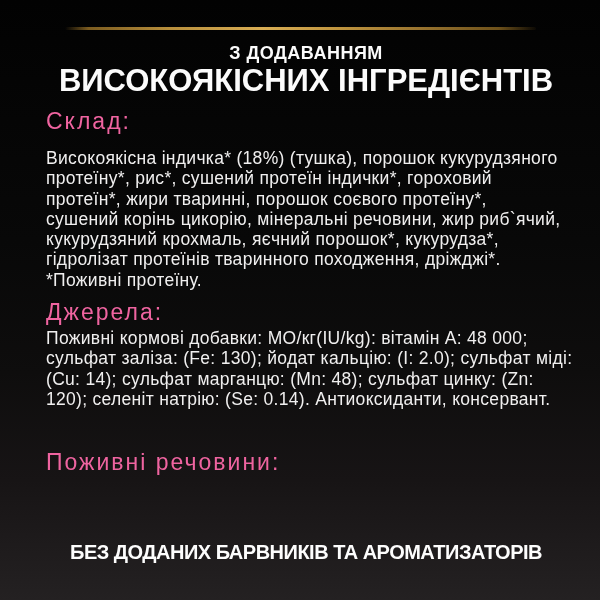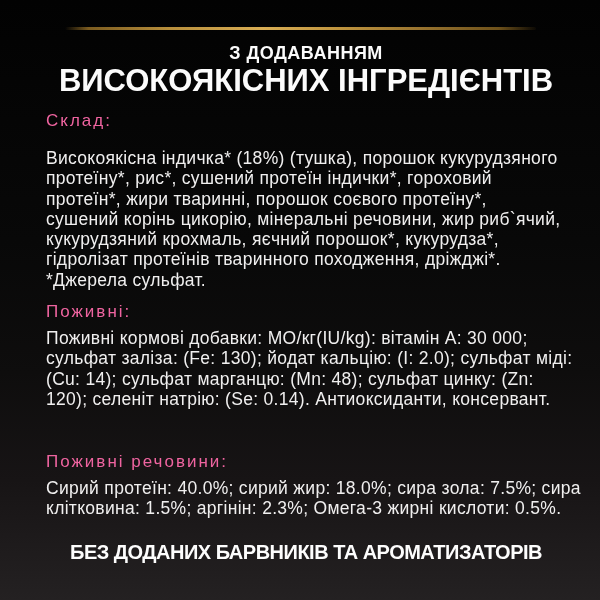--- a/index.html
+++ b/index.html
@@ -42,21 +42,21 @@
     line-height: 29px;
     margin-top: 2px;
     white-space: nowrap;
   }
   .section {
     position: absolute;
     left: 46px; right: 36px;
   }
   .section .heading {
     color: #EF64A0;
-    font-size: 17px;
+    font-size: 23px;
     font-weight: normal;
     letter-spacing: 2px;
     line-height: 30px;
     white-space: nowrap;
   }
   .bodytext { color: #F0EFEF; }
   .bodyline {
     font-size: 17.5px;
     letter-spacing: 0.3px;
     line-height: 20.3px;
@@ -94,37 +94,33 @@
 
   <div class="section" id="sec-composition">
     <div class="heading">Склад:</div>
     <div class="bodytext">
       <div class="bodyline">Високоякісна індичка* (18%) (тушка), порошок кукурудзяного</div>
       <div class="bodyline">протеїну*, рис*, сушений протеїн індички*, гороховий</div>
       <div class="bodyline">протеїн*, жири тваринні, порошок соєвого протеїну*,</div>
       <div class="bodyline">сушений корінь цикорію, мінеральні речовини, жир риб`ячий,</div>
       <div class="bodyline">кукурудзяний крохмаль, яєчний порошок*, кукурудза*,</div>
       <div class="bodyline">гідролізат протеїнів тваринного походження, дріжджі*.</div>
-      <div class="bodyline">*Джерела сульфат.</div>
+      <div class="bodyline">*Поживні протеїну.</div>
     </div>
   </div>
 
   <div class="section" id="sec-additives">
-    <div class="heading">Поживні:</div>
+    <div class="heading">Джерела:</div>
     <div class="bodytext">
-      <div class="bodyline">Поживні кормові добавки: МО/кг(IU/kg): вітамін A: 30 000;</div>
+      <div class="bodyline">Поживні кормові добавки: МО/кг(IU/kg): вітамін A: 48 000;</div>
       <div class="bodyline">сульфат заліза: (Fe: 130); йодат кальцію: (I: 2.0); сульфат міді:</div>
       <div class="bodyline">(Cu: 14); сульфат марганцю: (Mn: 48); сульфат цинку: (Zn:</div>
       <div class="bodyline">120); селеніт натрію: (Se: 0.14). Антиоксиданти, консервант.</div>
     </div>
   </div>
 
   <div class="section" id="sec-nutrients">
     <div class="heading">Поживні речовини:</div>
-    <div class="bodytext">
-      <div class="bodyline">Сирий протеїн: 40.0%; сирий жир: 18.0%; сира зола: 7.5%; сира</div>
-      <div class="bodyline">клітковина: 1.5%; аргінін: 2.3%; Омега-3 жирні кислоти: 0.5%.</div>
-    </div>
   </div>
 
   <div class="footer">БЕЗ ДОДАНИХ БАРВНИКІВ ТА АРОМАТИЗАТОРІВ</div>
 
 </div>
 
 </body></html>

